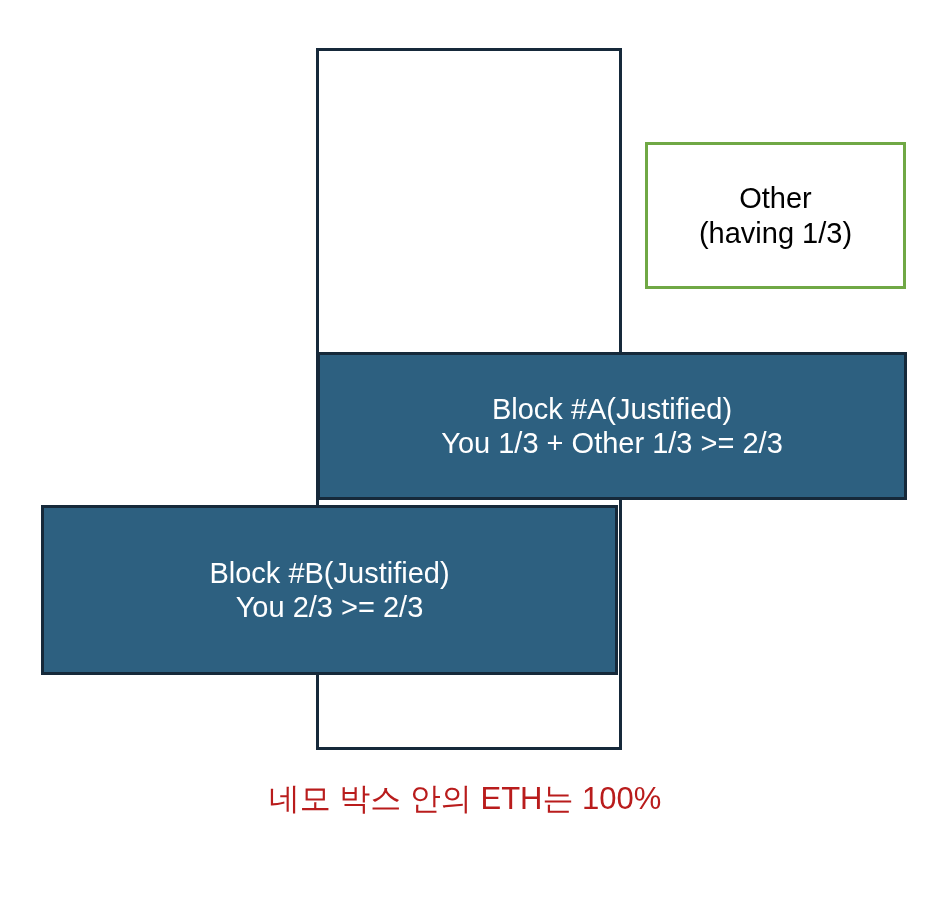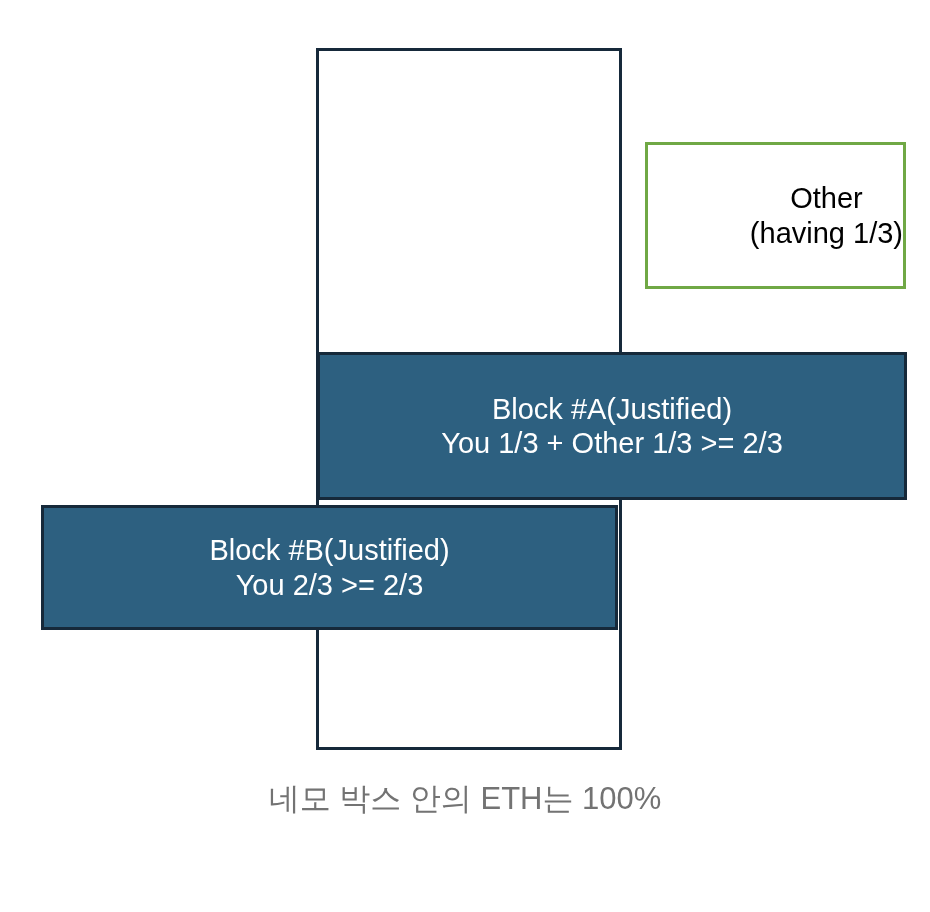--- a/index.html
+++ b/index.html
@@ -55,21 +55,20 @@
   #other-box {
     left: 645px;
     top: 142px;
     width: 261px;
     height: 147px;
     background: #ffffff;
     border: 3px solid #70a845;
     color: #000000;
     font-size: 29px;
     z-index: 3;
-    justify-content: flex-end;
   }
 
   
   #block-a-box {
     left: 317px;
     top: 325px;
     width: 590px;
     height: 148px;
     background: #2d6080;
     border: 3px solid #16293a;
@@ -77,36 +76,36 @@
     font-size: 29px;
     z-index: 3;
     margin-top: 27px;
   }
 
   
   #block-b-box {
     left: 41px;
     top: 505px;
     width: 577px;
-    height: 125px;
+    height: 170px;
     background: #2d6080;
     border: 3px solid #16293a;
     color: #ffffff;
     font-size: 29px;
     z-index: 3;
   }
 
   
   #caption {
     position: absolute;
     left: 0;
     top: 778px;
     width: 930px;
     text-align: center;
-    color: #737373;
+    color: #b91c1c;
     font-size: 31px;
     line-height: 1.35;
     z-index: 4;
   }
   .cap-line { display: block; white-space: pre; }
   .box-text { display: block; white-space: pre-line; }
 </style>
 </head>
 <body>
 

